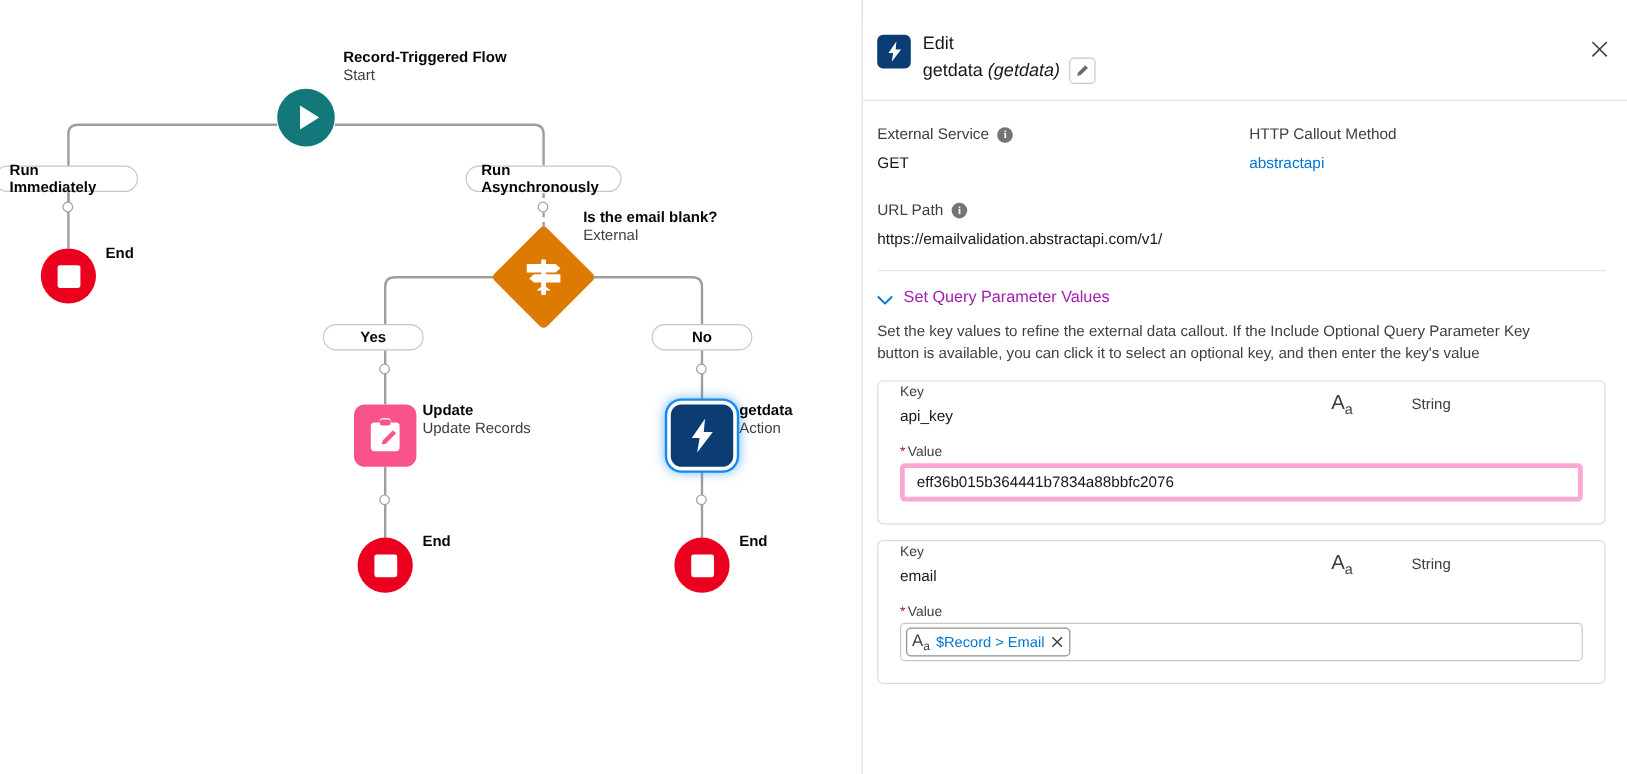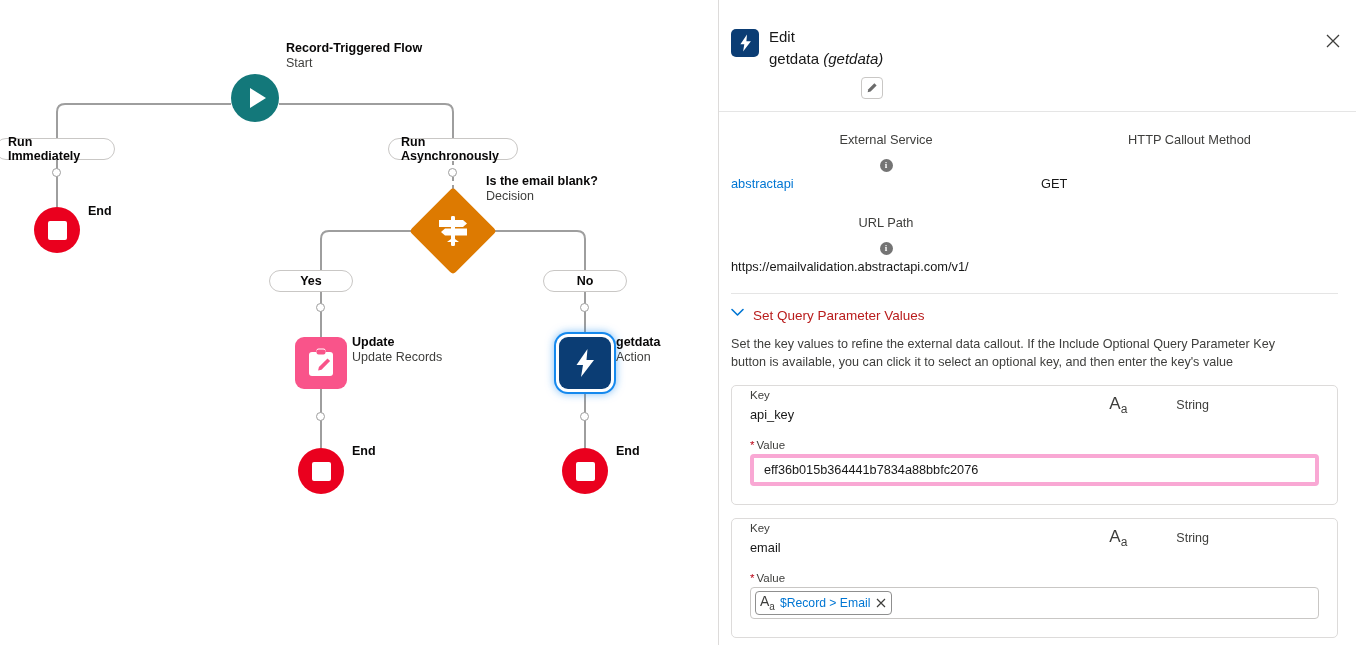--- a/index.html
+++ b/index.html
@@ -126,21 +126,21 @@
   .ph-row { display:flex; align-items:flex-start; gap:10px; }
   .ph-icon {
     width: 28px; height:28px; border-radius:5px;
     background:#0B3D74;
     display:flex;align-items:center;justify-content:center;
     flex:0 0 auto;
     margin-top:2px;
   }
   .ph-text { display:flex; flex-direction:column; gap:1px; }
   .ph-edit { font-size:15px; color:#181818; line-height:20px; }
-  .ph-name-row { display:flex; align-items:flex-end; gap:8px;flex-direction:column; }
+  .ph-name-row { display:flex; align-items:flex-start; gap:8px; }
   .ph-name { font-size:15px; color:#181818; line-height:21px; }
   .ph-name em { font-style: italic; }
   .ph-pencil {
     width: 22px; height:22px;
     border:1px solid #c9c7c5; border-radius:4px;
     background:#fff;
     display:flex;align-items:center;justify-content:center;
     cursor:pointer;
   }
   #close-btn {
@@ -154,43 +154,42 @@
 
   .meta-grid {
     display:grid;
     grid-template-columns: 310px 1fr;
     row-gap: 0px;
   }
   .meta-label {
     font-size:12.8px; color:#3e3e3c;
     display:flex; align-items:center; gap:7px;
     line-height: 24px;
-    flex-direction: column;
   }
   .meta-value {
     font-size:12.8px; color:#181818;
     line-height:24px;
     margin-bottom: 15px;
   }
   .meta-value.link { color:#0176D3; cursor:pointer; }
 
   .info-icon {
     width:13px;height:13px;border-radius:50%;
     background:#747474;
     color:#fff; font-size:9px; font-weight:bold;
     display:inline-flex;align-items:center;justify-content:center;
     font-family:"Liberation Serif", serif;
     line-height:1;
   }
 
   hr.sep { border:0; border-top:1px solid #e5e5e5; margin: 6px 0 14px 0; }
 
   .section-head {
-    display:flex; align-items:flex-start; gap:9px;
-    font-size:13.5px; color:#b91c1c;
+    display:flex; align-items:flex-end; gap:9px;
+    font-size:13.5px; color:#a21caf;
     cursor:pointer;
     margin-bottom: 12px;
   }
   .chev { color:#0176D3; display:flex; align-items:center; }
 
   .section-desc {
     font-size:12.6px; color:#3e3e3c;
     line-height:18px;
     max-width: 575px;
     margin-bottom: 14px;
@@ -311,21 +310,21 @@
     <div class="decision-icon" style="left:422px; top:200px;">
       <svg width="34" height="30" viewBox="0 0 34 30">
         <rect x="15" y="0" width="4" height="30" rx="1.2" fill="#ffffff"></rect>
         <path d="M3 4 h24 l4 3.5 -4 3.5 H3 z" fill="#ffffff"></path>
         <path d="M31 12.5 H9 l-4 3.5 4 3.5 h22 z" fill="#ffffff"></path>
         <path d="M17 21.5 l6 4.5 H11 z" fill="#ffffff"></path>
       </svg>
     </div>
     <div class="node-label" style="left:486px; top:174px;">
       <span class="nl-title">Is the email blank?</span>
-      <span class="nl-sub">Decision</span>
+      <span class="nl-sub">External</span>
     </div>
 
     <div class="branch-pill" style="left:269px; top:270px; width:84px;">
       <span>Yes</span>
     </div>
     <div class="conn-dot" style="left:316px; top:303px;"></div>
 
     <div class="branch-pill" style="left:543px; top:270px; width:84px;">
       <span>No</span>
     </div>
@@ -406,22 +405,22 @@
 
       <div class="meta-grid">
         <div class="meta-label">
           <span>External Service</span>
           <span class="info-icon">i</span>
         </div>
         <div class="meta-label">
           <span>HTTP Callout Method</span>
         </div>
 
+        <div class="meta-value">GET</div>
         <div class="meta-value link">abstractapi</div>
-        <div class="meta-value">GET</div>
 
         <div class="meta-label">
           <span>URL Path</span>
           <span class="info-icon">i</span>
         </div>
         <div></div>
 
         <div class="meta-value" style="margin-bottom:8px;">https://emailvalidation.abstractapi.com/v1/</div>
         <div></div>
       </div>

